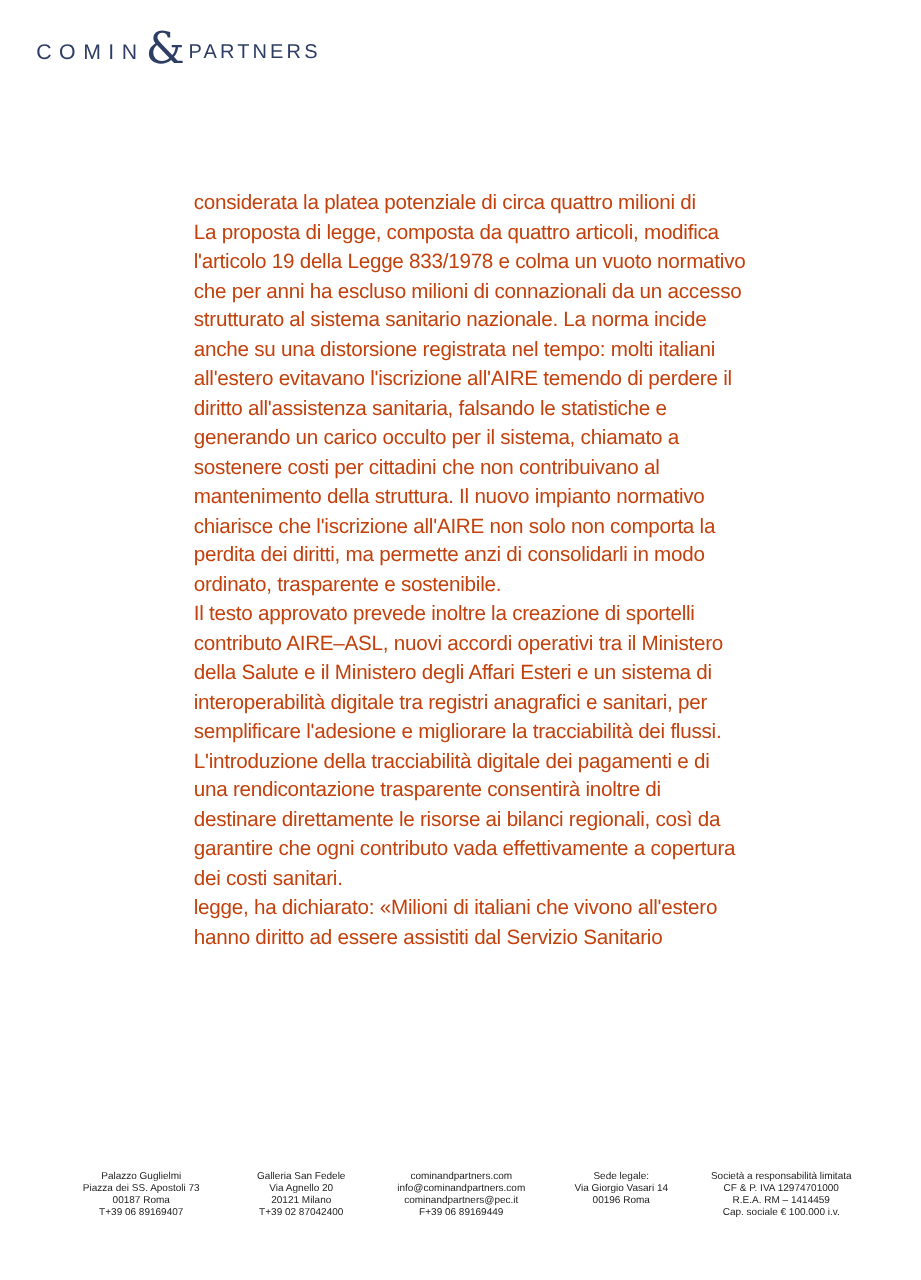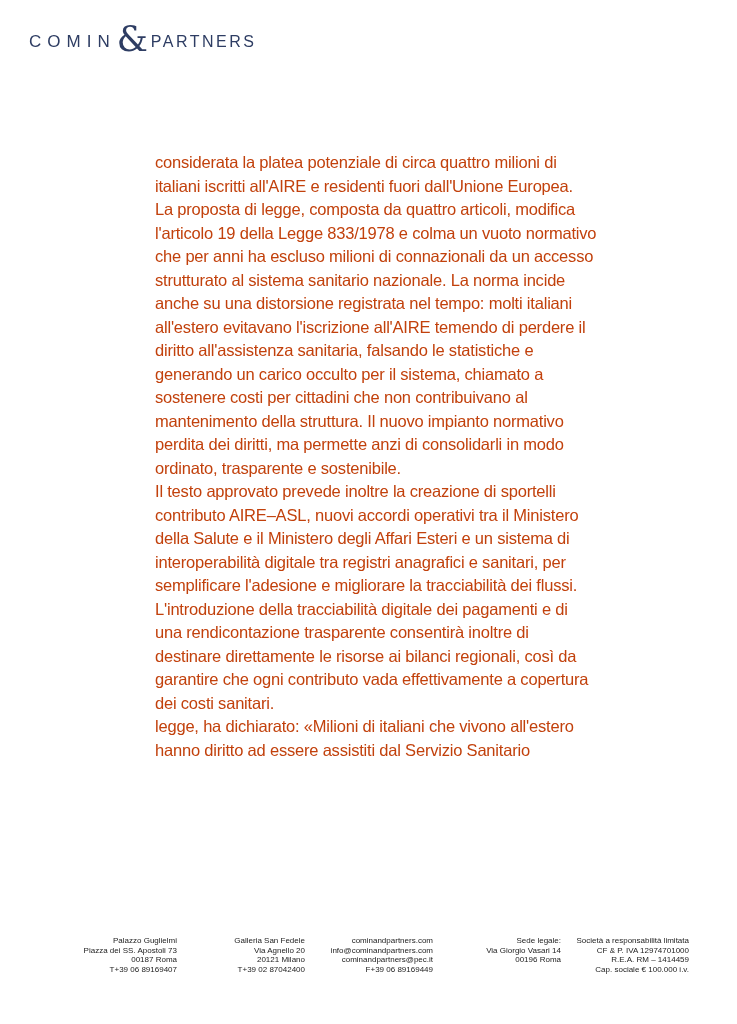--- a/index.html
+++ b/index.html
@@ -59,50 +59,50 @@
   .footer {
     position: absolute;
     left: 49px; top: 936px;
     width: 640px;
     display: flex;
     color: #1c1c1c;
   }
   .footer .col {
     flex: 0 0 128px;
     width: 128px;
-    text-align: right;
+    text-align: center;
     font-size: 8px;
     line-height: 9.5px;
   }
   .footer .col .line { white-space: nowrap; }
 </style>
 </head>
 <body>
 
 <div class="page">
 
   <div class="logo">
     <span class="word1">COMIN</span>
     <span class="amp">&amp;</span>
     <span class="word2">PARTNERS</span>
   </div>
 
   <div class="body-text">
       <div class="line">considerata la platea potenziale di circa quattro milioni di</div>
-      <div class="line">italiani iscritti all'AIRE e residenti fuori dall'Unione Europea.</div>
       <div class="line">La proposta di legge, composta da quattro articoli, modifica</div>
       <div class="line">l'articolo 19 della Legge 833/1978 e colma un vuoto normativo</div>
       <div class="line">che per anni ha escluso milioni di connazionali da un accesso</div>
       <div class="line">strutturato al sistema sanitario nazionale. La norma incide</div>
       <div class="line">anche su una distorsione registrata nel tempo: molti italiani</div>
       <div class="line">all'estero evitavano l'iscrizione all'AIRE temendo di perdere il</div>
       <div class="line">diritto all'assistenza sanitaria, falsando le statistiche e</div>
       <div class="line">generando un carico occulto per il sistema, chiamato a</div>
       <div class="line">sostenere costi per cittadini che non contribuivano al</div>
       <div class="line">mantenimento della struttura. Il nuovo impianto normativo</div>
+      <div class="line">chiarisce che l'iscrizione all'AIRE non solo non comporta la</div>
       <div class="line">perdita dei diritti, ma permette anzi di consolidarli in modo</div>
       <div class="line">ordinato, trasparente e sostenibile.</div>
       <div class="line">Il testo approvato prevede inoltre la creazione di sportelli</div>
       <div class="line">contributo AIRE–ASL, nuovi accordi operativi tra il Ministero</div>
       <div class="line">della Salute e il Ministero degli Affari Esteri e un sistema di</div>
       <div class="line">interoperabilità digitale tra registri anagrafici e sanitari, per</div>
       <div class="line">semplificare l'adesione e migliorare la tracciabilità dei flussi.</div>
       <div class="line">L'introduzione della tracciabilità digitale dei pagamenti e di</div>
       <div class="line">una rendicontazione trasparente consentirà inoltre di</div>
       <div class="line">destinare direttamente le risorse ai bilanci regionali, così da</div>

